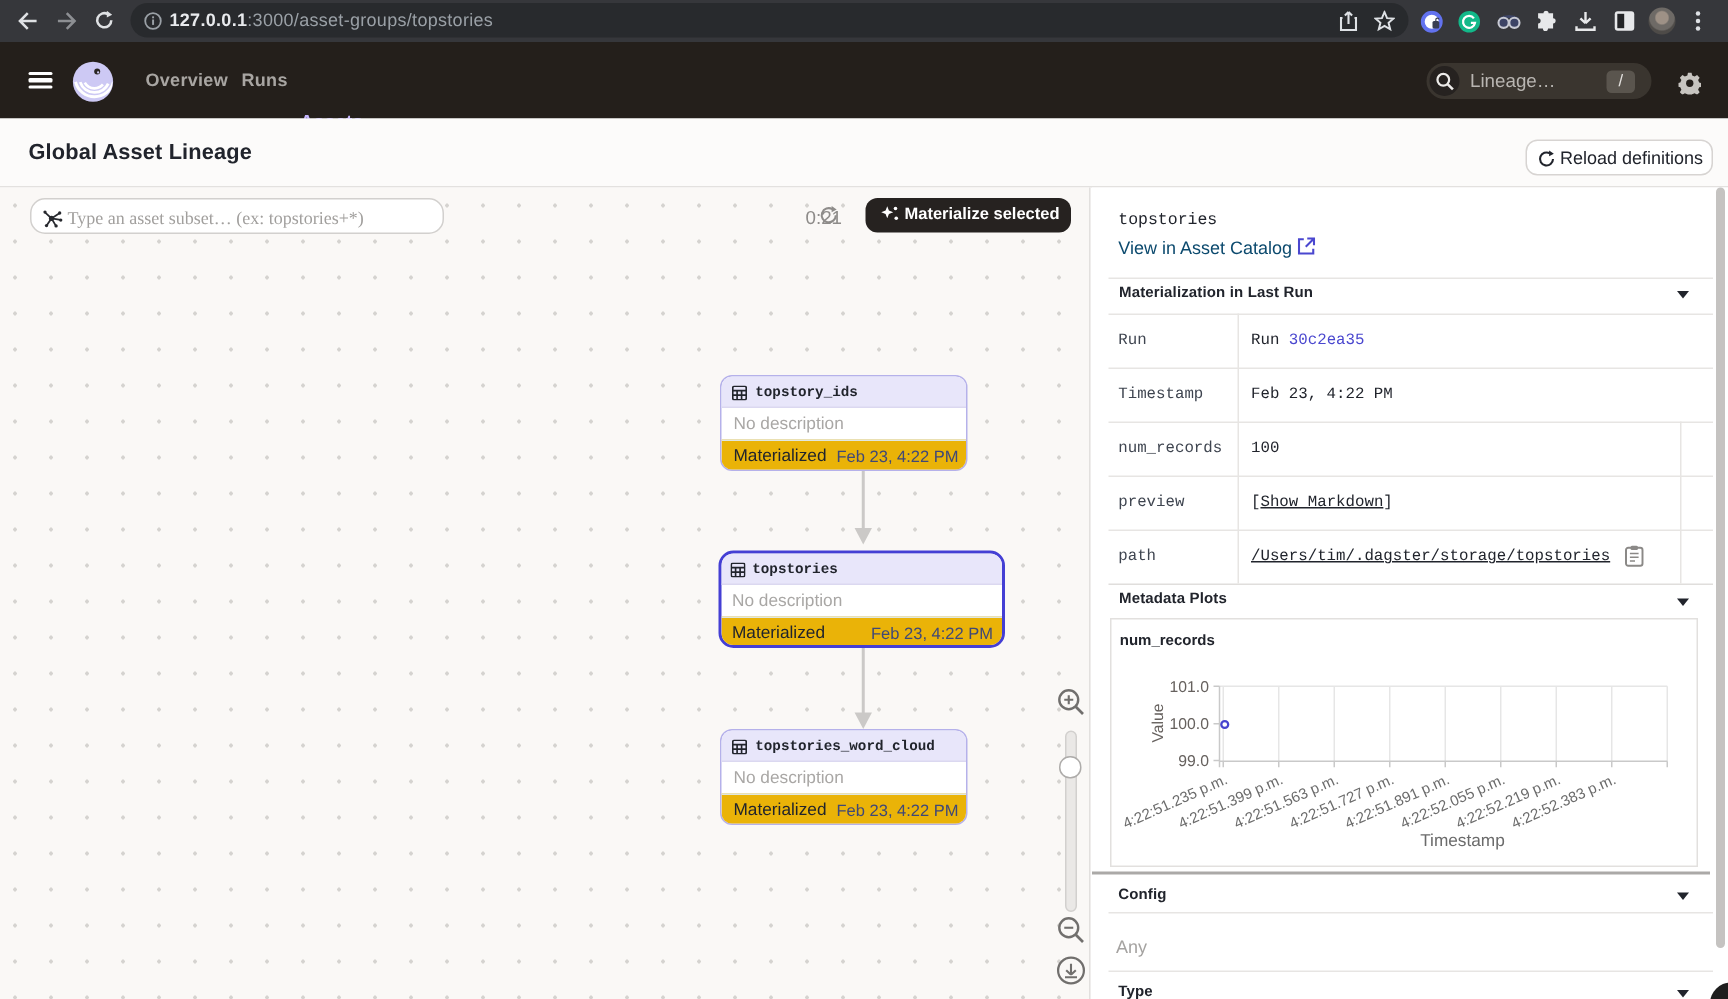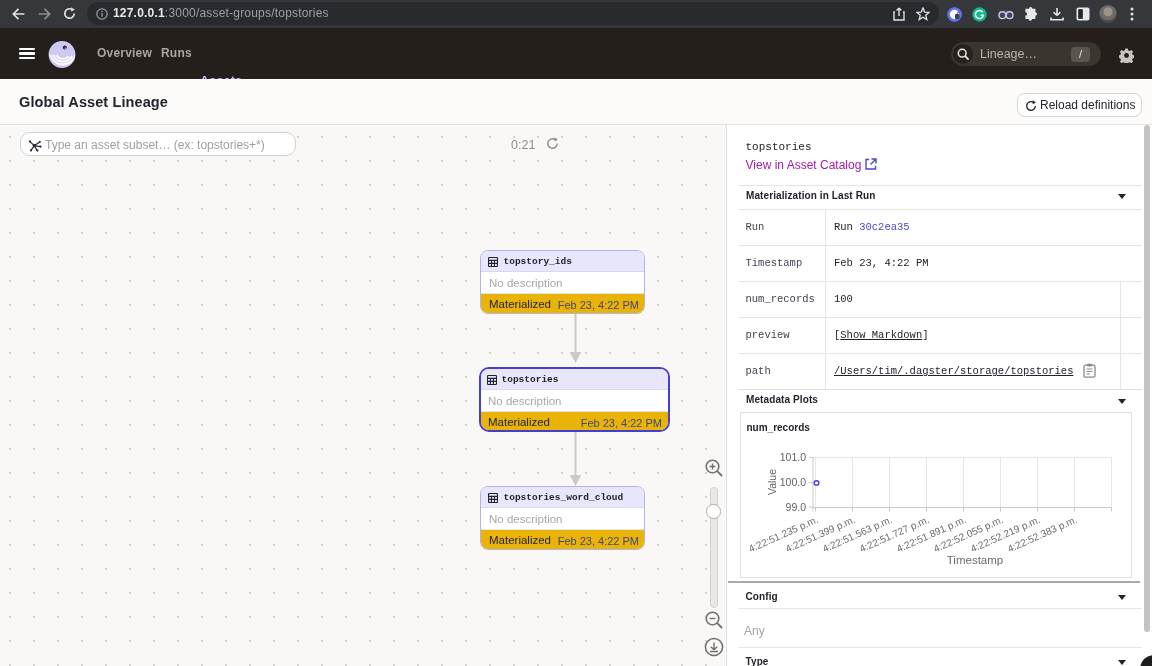--- a/index.html
+++ b/index.html
@@ -18,23 +18,23 @@
   .navlink.on { color:#c4b5fd; font-weight:700; font-size:12.5px;margin-top:28px; }
   #searchpill { position:absolute; left:951px; top:14px; width:150px; height:24px; border-radius:12px; background:#3A352F; }
   
   #pagehead { position:absolute; left:0; top:79px; width:1152px; height:46px; background:#FCFBFA; border-bottom:1px solid #E3E1DF;padding-left:43px; }
   #pagetitle { position:absolute; left:19px; top:15px; font-size:14.5px; font-weight:700; color:#21242C; letter-spacing:0.1px;}
   #reloadbtn { position:absolute; left:1017px; top:14px; width:125px; height:24px; background:#fff; border:1px solid #D7D4D2; border-radius:8px; font-size:12px; color:#21242C; line-height:22px; text-align:center; }
   
   #graph { position:absolute; left:0; top:125px; width:727px; height:541px; background-color:#FAF8F6;
     background-image:radial-gradient(circle 1.3px at 10px 12px, #D5D3D0 98%, rgba(0,0,0,0)); background-size:24px 24px;
     border-right:1px solid #E2E0DE; }
-  #assetinput { position:absolute; left:20px; top:6.5px; width:276px; height:24px; border:1px solid #D2D0CE; border-radius:10px; background:#fff; }
+  #assetinput { position:absolute; left:20px; top:6.5px; width:276px; height:24px; border:1px solid #D2D0CE; border-radius:10px; background:#fff;font-family:Liberation Serif, serif; }
   #assetinput span { position:absolute; left:24px; top:5px; font-size:12px; color:#A19F9D; white-space:nowrap; }
-  #timer { position:absolute; left:511px; top:12.5px; font-size:12.5px; color:#8E8C8A; }
+  #timer { position:absolute; left:537px; top:12.5px; font-size:12.5px; color:#8E8C8A; }
   #matbtn { position:absolute; left:577px; top:7px; width:137px; height:23px; background:#262220; border-radius:8px; color:#fff; font-size:11px; font-weight:600; white-space:nowrap; }
   
   .node { position:absolute; width:165px; height:64px; background:#fff; border:1px solid #B5B1EA; border-radius:8px; overflow:hidden; }
   .node .hd { height:21.5px; background:#E8E6FA; border-bottom:1px solid #DBD8F0; position:relative; }
   .node .hd .nm { position:absolute; left:22.5px; top:5px; font-family:"Liberation Mono",monospace; font-size:9.5px; font-weight:700; color:#21242C; }
   .node .bd { height:20.5px; position:relative; }
   .node .bd span { position:absolute; left:8px; top:4.5px; font-size:11.5px; color:#A9A7A5; }
   .node .st { height:22px; background:#eab308; border-top:1px solid #DFE7E1; position:relative; font-size:11px; }
   .node .st .l { position:absolute; left:8px; top:4.5px; font-size:11.5px; color:#21242C; }
   .node .st .r { position:absolute; right:5px; top:5px; color:#3F4878; }
@@ -189,20 +189,28 @@
           <circle cx="9.4" cy="12.6" r="1.1" stroke="none"></circle>
       </g>
     </svg>
     <span>Type an asset subset… (ex: topstories+*)</span>
   </div>
   <div id="timer">0:21</div>
   <svg class="abs" style="left:546px;top:11.5px" width="13" height="13" viewBox="0 0 13 13">
       <path d="M11.2 6.5 A4.7 4.7 0 1 1 8.9 2.45" stroke="#8E8C8A" stroke-width="1.4" fill="none"></path>
       <path d="M8.4 0.3 L11.8 2.7 L8.4 4.5 Z" fill="#8E8C8A"></path>
     </svg>
+  <div id="matbtn">
+    <svg class="abs" style="left:9px;top:4px" width="15" height="15" viewBox="0 0 15 15">
+        <path d="M5.5 1.5 L6.6 4.4 9.5 5.5 6.6 6.6 5.5 9.5 4.4 6.6 1.5 5.5 4.4 4.4 Z" fill="#fff"></path>
+        <circle cx="11" cy="3" r="1.2" fill="#fff"></circle>
+        <circle cx="11.5" cy="9.5" r="1.2" fill="#fff"></circle>
+      </svg>
+    <span class="abs" style="left:26px;top:4.5px">Materialize selected</span>
+  </div>
 
   <svg class="abs" style="left:560px;top:180px" width="32" height="190" viewBox="0 0 32 190">
     <path d="M15.5 9 V48" stroke="#CBC9C7" stroke-width="2" fill="none"></path>
     <path d="M9.7 47 H21.3 L15.5 58 Z" fill="#CBC9C7"></path>
     <path d="M15.5 127 V171" stroke="#CBC9C7" stroke-width="2" fill="none"></path>
     <path d="M9.7 170 H21.3 L15.5 181 Z" fill="#CBC9C7"></path>
   </svg>
 
   <div class="node" style="left:480px;top:124.5px">
     <div class="hd">
@@ -268,21 +276,21 @@
       <path d="M5.5 8.5 H11.5" stroke="#716F6D" stroke-width="1.4"></path>
     </svg>
   <svg class="abs" style="left:704px;top:512px" width="20" height="20" viewBox="0 0 20 20">
       <circle cx="10" cy="10" r="8.6" stroke="#716F6D" stroke-width="1.5" fill="none"></circle>
       <path d="M10 5.5 V12 M10 12.8 L6.8 9.8 M10 12.8 L13.2 9.8 M6 14.5 H14" stroke="#716F6D" stroke-width="1.4" fill="none"></path>
     </svg>
 </div>
 
 <div id="panel">
   <div class="mono" style="position:absolute;left:17.5px;top:15.5px;font-size:11px;color:#21242C">topstories</div>
-  <div style="position:absolute;left:17.5px;top:33px;font-size:12px;color:#a21caf">View in Asset Catalog
+  <div style="position:absolute;left:17.5px;top:33px;font-size:12px;color:#0c4a6e">View in Asset Catalog
     <svg style="vertical-align:-1px" width="12" height="12" viewBox="0 0 12 12">
         <path d="M4.2 1.5 H1 V11 H10.5 V7.8" stroke="#4A47CF" stroke-width="1.4" fill="none"></path>
         <path d="M6.5 1 H11 V5.5 M11 1 L5.5 6.5" stroke="#4A47CF" stroke-width="1.4" fill="none"></path>
       </svg>
   </div>
   <div class="hline" style="top:59.5px"></div>
   <div class="sechead" style="left:18px;top:64.5px">Materialization in Last Run</div>
   <div class="caret" style="left:390px;top:69px"></div>
 
   <div class="hline" style="top:83.5px"></div>

